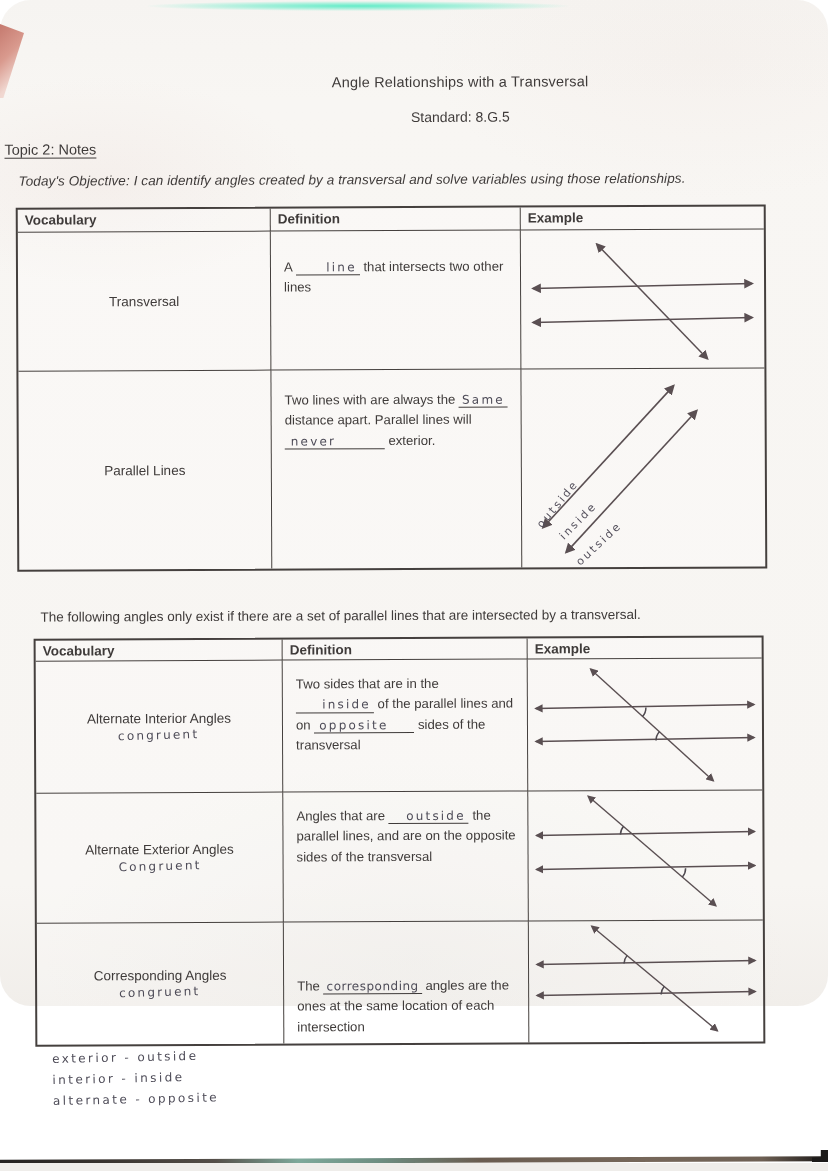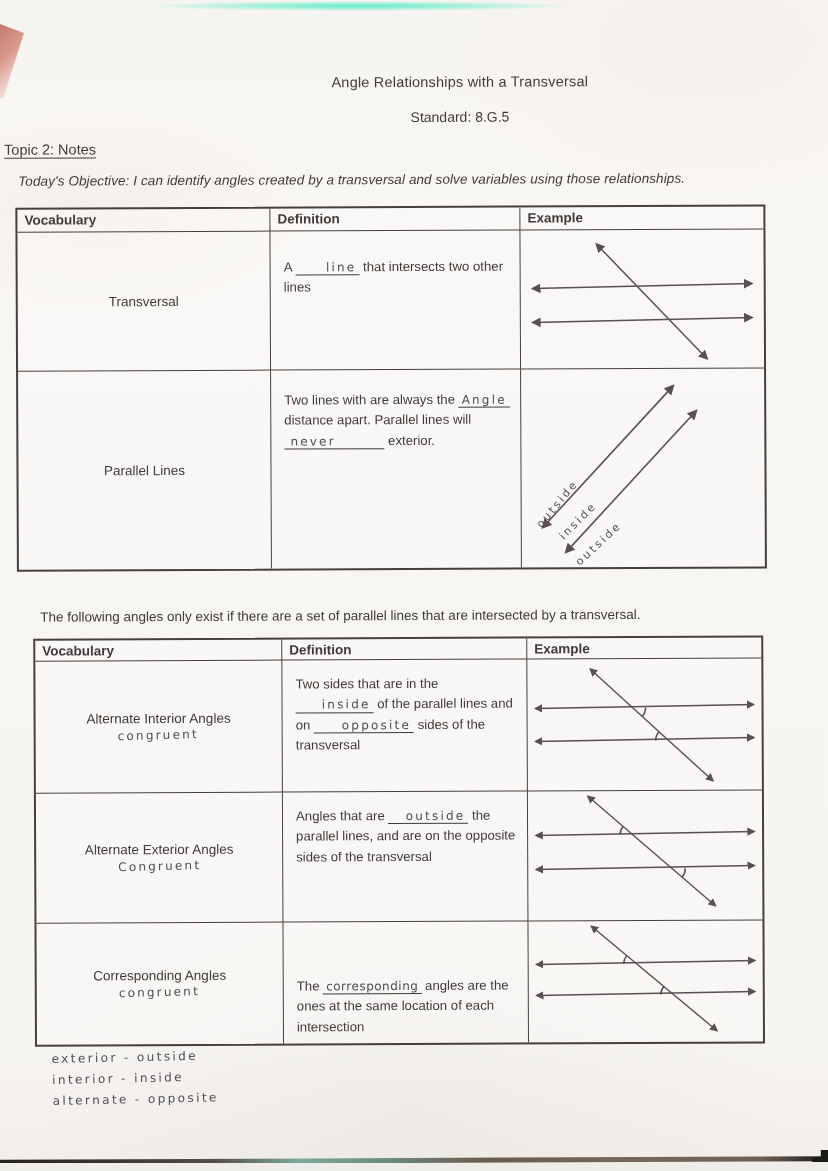--- a/index.html
+++ b/index.html
@@ -5,26 +5,27 @@
   :root{
     --ink:#3f3b3a;
     --border:#45403e;
     --line:#5a4f52;
     --hand:#4e4c58;
   }
   *{margin:0;padding:0;box-sizing:border-box;}
   html,body{width:828px;height:1171px;overflow:hidden;}
   body{font-family:"Liberation Sans",sans-serif;color:var(--ink);}
   .photo{
-    position:relative;width:828px;height:1171px;
+    position:relative;width:828px;height:1006px;
     background:
       radial-gradient(ellipse 300px 150px at 12% 18%, rgba(214,176,168,0.10), transparent 70%),
       radial-gradient(ellipse 400px 200px at 85% 6%, rgba(220,190,180,0.08), transparent 70%),
       radial-gradient(ellipse 500px 260px at 50% 95%, rgba(190,185,178,0.10), transparent 75%),
       linear-gradient(180deg,#f6f4f1 0%,#f8f6f3 10%,#f7f5f2 88%,#f1eeea 100%);
+    border-radius: 31px;
   }
   .sheet{position:absolute;inset:0;transform:rotate(-0.25deg);}
   
   .teal-streak{position:absolute;left:148px;top:1px;width:420px;height:10px;
     background:radial-gradient(ellipse at center,#63ecc8 0%,rgba(99,236,200,0.55) 35%,rgba(99,236,200,0) 72%);}
   .corner-pink{position:absolute;left:0;top:24px;width:24px;height:74px;
     clip-path:polygon(0% 0%,100% 12%,14% 100%,0% 100%);
     background:linear-gradient(135deg,#c5796e 0%,#d99a8e 40%,#f0d6cf 72%,#f6e7e2 100%);}
   .bottom-edge{position:absolute;left:0;top:1158px;width:828px;height:5px;transform:rotate(-0.25deg);
     background:linear-gradient(90deg,#242221 0%,#38332f 12%,#554f49 26%,#7ea99b 36%,#6d8d81 46%,#6a5c50 58%,#76675a 78%,#6e6054 92%,#191716 100%);}
@@ -51,21 +52,21 @@
   .term-cell{display:flex;flex-direction:column;align-items:center;justify-content:center;font-size:13.5px;}
   .def-cell{font-size:13.2px;line-height:1.55;padding:10px 8px 0 13px;}
   .pt-lg{padding-top:26px;} .pt-md{padding-top:20px;} .pt-sm{padding-top:14px;}
   .ex-cell{overflow:hidden;}
   .ex-cell svg{position:absolute;left:0;top:0;}
 
   
   .hw{font-family:"DejaVu Sans",sans-serif;font-size:12px;letter-spacing:2.2px;color:var(--hand);}
   .blank{display:inline-block;border-bottom:1.6px solid var(--ink);text-align:right;padding:0 3px;line-height:1.1;}
   .w-line{min-width:64px;} .w-same{min-width:44px;} .w-never{min-width:100px;text-align:left;padding-left:6px;}
-  .w-inside{min-width:78px;} .w-opposite{min-width:100px;text-align:right;padding-left:5px;} .w-outside{min-width:80px;}
+  .w-inside{min-width:78px;} .w-opposite{min-width:100px;text-align:left;padding-left:5px;} .w-outside{min-width:80px;}
   .w-corr{min-width:10px;letter-spacing:0.5px;margin-top:44px;}
   .hand-sub{margin-top:2px;transform:rotate(-1.2deg);}
   .diagram-label{position:absolute;font-family:"DejaVu Sans",sans-serif;font-size:11px;letter-spacing:2.5px;color:#54505c;transform-origin:left bottom;white-space:nowrap;}
   .notes{position:absolute;left:50px;top:1046px;transform:rotate(-1deg);}
   .notes div{font-family:"DejaVu Sans",sans-serif;font-size:12px;letter-spacing:2.4px;color:var(--hand);line-height:21px;}
 </style>
 </head>
 <body>
 
 <div class="photo">
@@ -106,21 +107,21 @@
           <line x1="12" y1="92" x2="231" y2="88" stroke="#5a4f52" stroke-width="1.5" marker-start="url(#ar1)" marker-end="url(#ar1)"></line>
           <line x1="76" y1="14" x2="186" y2="129" stroke="#5a4f52" stroke-width="1.5" marker-start="url(#ar1)" marker-end="url(#ar1)"></line>
         </svg>
       </div>
 
       <div class="cell term-cell last-row">
         <span>Parallel Lines</span>
       </div>
       <div class="cell def-cell pt-md last-row">
         <span>Two lines with are always the</span>
-        <span class="blank hw w-same">Angle</span>
+        <span class="blank hw w-same">Same</span>
         <span>distance apart. Parallel lines will</span>
         <span class="blank hw w-never">never</span>
         <span>exterior.</span>
       </div>
       <div class="cell ex-cell last-col last-row">
         <svg width="243" height="198" viewBox="0 0 243 198">
           <defs>
             <marker id="ar2" viewBox="0 0 10 10" refX="8" refY="5" markerWidth="6.5" markerHeight="6.5" orient="auto-start-reverse">
               <path d="M0,0 L10,5 L0,10 z" fill="#5a4f52"></path>
             </marker>

